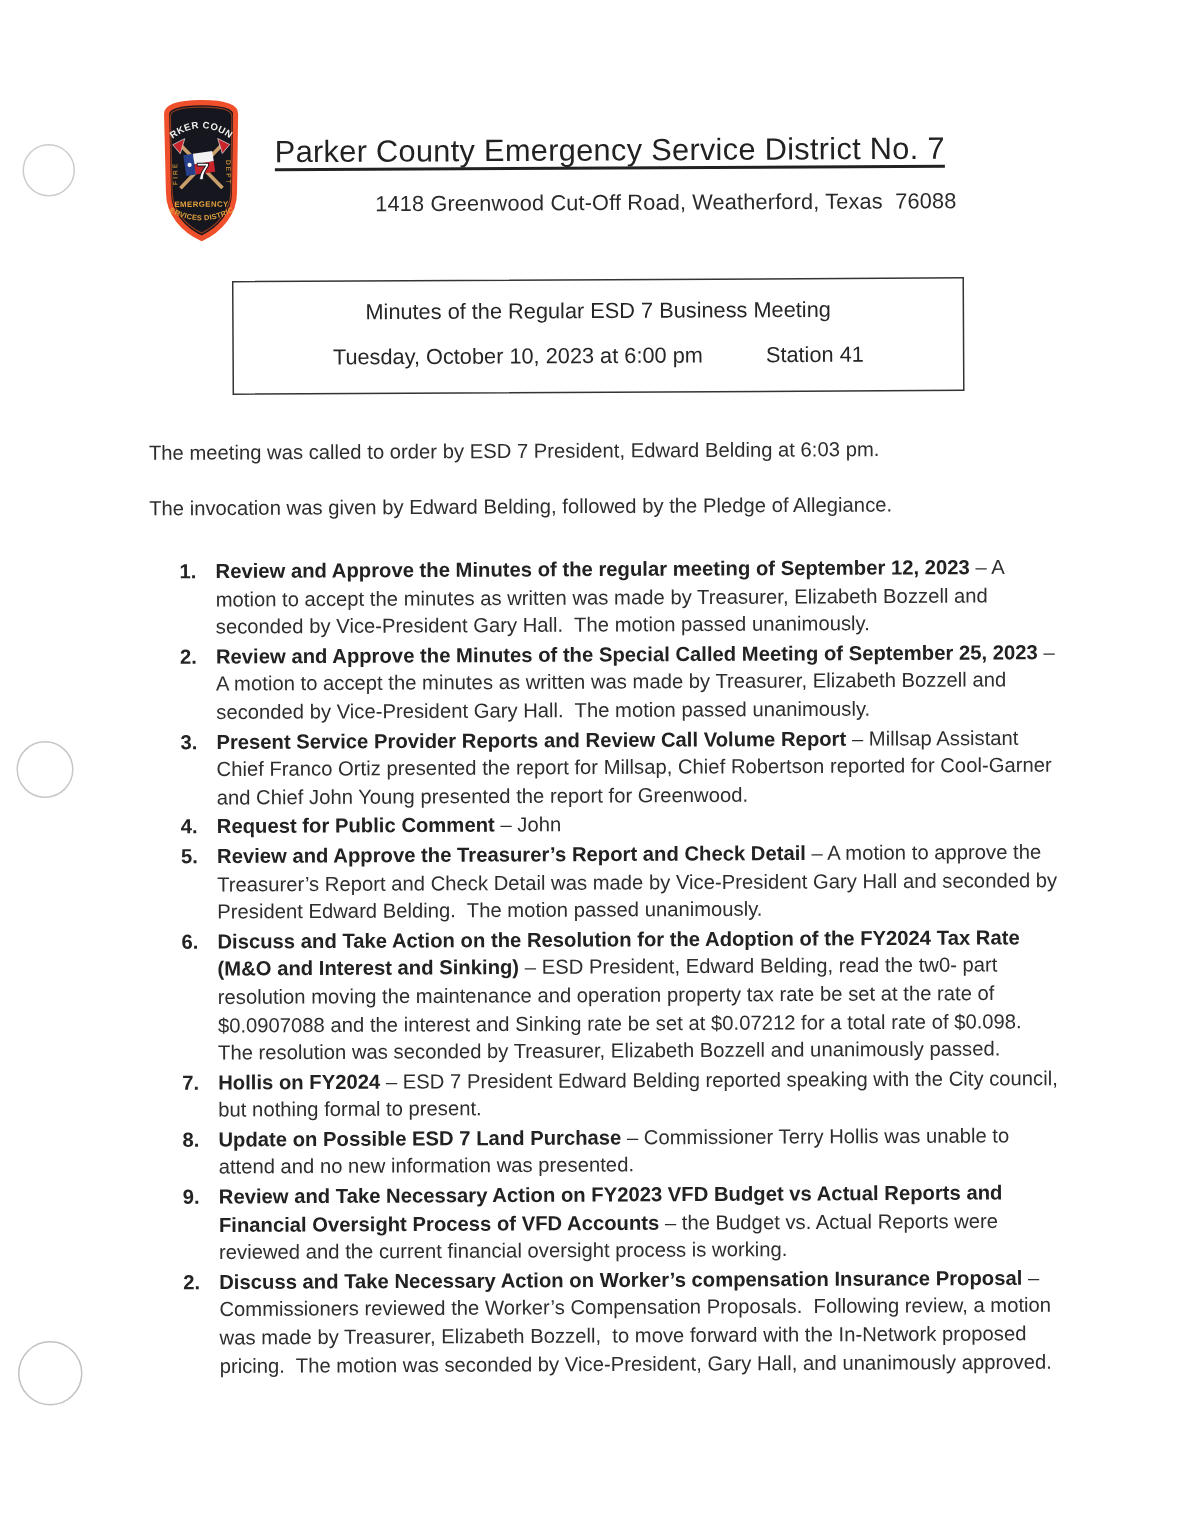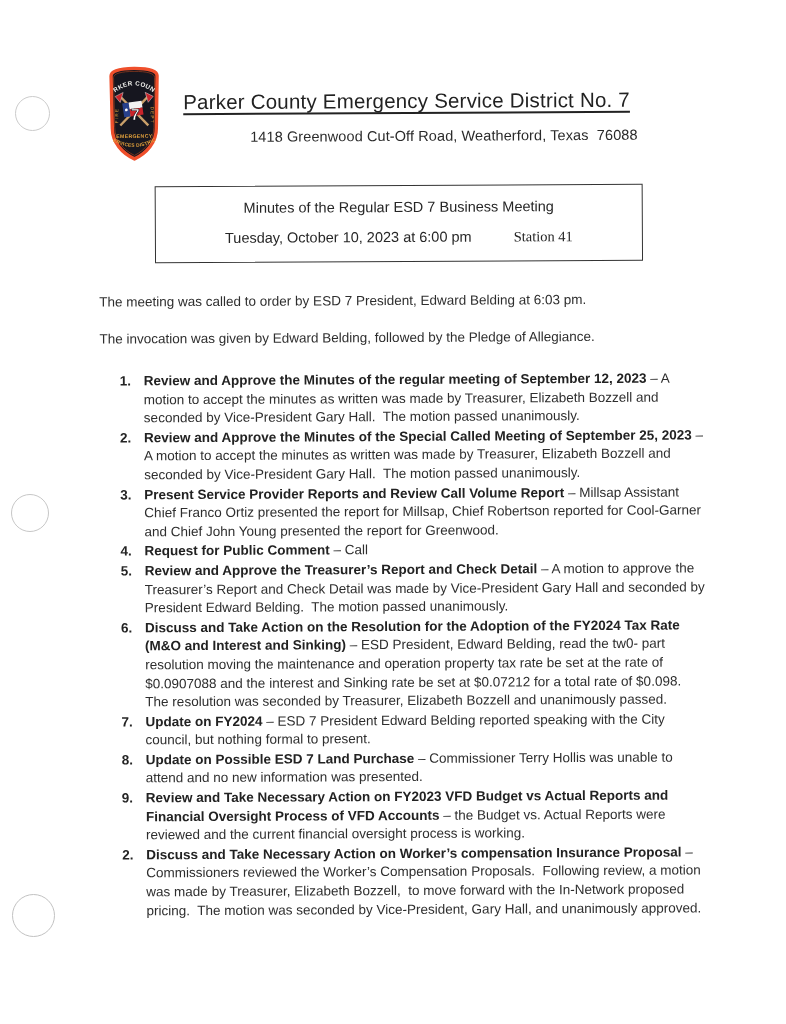--- a/index.html
+++ b/index.html
@@ -64,21 +64,21 @@
     margin-top: 19px;
     margin-left: 56px;
     width: 488px;
     border: 1.6px solid #343434;
     text-align: center;
     padding: 13px 8px 15px 8px;
     background: #ffffff;
   }
   .meeting-box .line1 { font-size: 14.5px; color: #262626; }
   .meeting-box .line2 { margin-top: 14px; font-size: 14.5px; color: #262626; }
-  .meeting-box .station { margin-left: 42px; font-family: Liberation Serif, serif; }
+  .meeting-box .station { margin-left: 42px; }
 
   .para { font-size: 13.5px; color: #2e2e2e; line-height: 18px; }
   .para-1 { margin-top: 30px; }
   .para-2 { margin-top: 19px; }
 
   .agenda { margin-top: 24px; padding-left: 20px; }
   .agenda-item {
     display: flex;
     font-size: 13.5px;
     line-height: 18.6px;
@@ -170,36 +170,36 @@
         <div class="item-text"><span class="item-title">Review and Approve the Minutes of the Special Called Meeting of September 25, 2023</span><span> – A motion to accept the minutes as written was made by Treasurer, Elizabeth Bozzell and seconded by Vice-President Gary Hall.  The motion passed unanimously.</span></div>
       </div>
 
       <div class="agenda-item">
         <span class="num">3.</span>
         <div class="item-text"><span class="item-title">Present Service Provider Reports and Review Call Volume Report</span><span> – Millsap Assistant Chief Franco Ortiz presented the report for Millsap, Chief Robertson reported for Cool-Garner and Chief John Young presented the report for Greenwood.</span></div>
       </div>
 
       <div class="agenda-item">
         <span class="num">4.</span>
-        <div class="item-text"><span class="item-title">Request for Public Comment</span><span> – Call</span></div>
+        <div class="item-text"><span class="item-title">Request for Public Comment</span><span> – John</span></div>
       </div>
 
       <div class="agenda-item">
         <span class="num">5.</span>
         <div class="item-text"><span class="item-title">Review and Approve the Treasurer’s Report and Check Detail</span><span> – A motion to approve the Treasurer’s Report and Check Detail was made by Vice-President Gary Hall and seconded by President Edward Belding.  The motion passed unanimously.</span></div>
       </div>
 
       <div class="agenda-item">
         <span class="num">6.</span>
         <div class="item-text"><span class="item-title">Discuss and Take Action on the Resolution for the Adoption of the FY2024 Tax Rate (M&amp;O and Interest and Sinking)</span><span> – ESD President, Edward Belding, read the tw0- part resolution moving the maintenance and operation property tax rate be set at the rate of $0.0907088 and the interest and Sinking rate be set at $0.07212 for a total rate of $0.098.  The resolution was seconded by Treasurer, Elizabeth Bozzell and unanimously passed.</span></div>
       </div>
 
       <div class="agenda-item">
         <span class="num">7.</span>
-        <div class="item-text"><span class="item-title">Update on FY2024</span><span> – ESD 7 President Edward Belding reported speaking with the City council, but nothing formal to present.</span></div>
+        <div class="item-text"><span class="item-title">Hollis on FY2024</span><span> – ESD 7 President Edward Belding reported speaking with the City council, but nothing formal to present.</span></div>
       </div>
 
       <div class="agenda-item">
         <span class="num">8.</span>
         <div class="item-text"><span class="item-title">Update on Possible ESD 7 Land Purchase</span><span> – Commissioner Terry Hollis was unable to attend and no new information was presented.</span></div>
       </div>
 
       <div class="agenda-item">
         <span class="num">9.</span>
         <div class="item-text"><span class="item-title">Review and Take Necessary Action on FY2023 VFD Budget vs Actual Reports and Financial Oversight Process of VFD Accounts</span><span> – the Budget vs. Actual Reports were reviewed and the current financial oversight process is working.</span></div>

